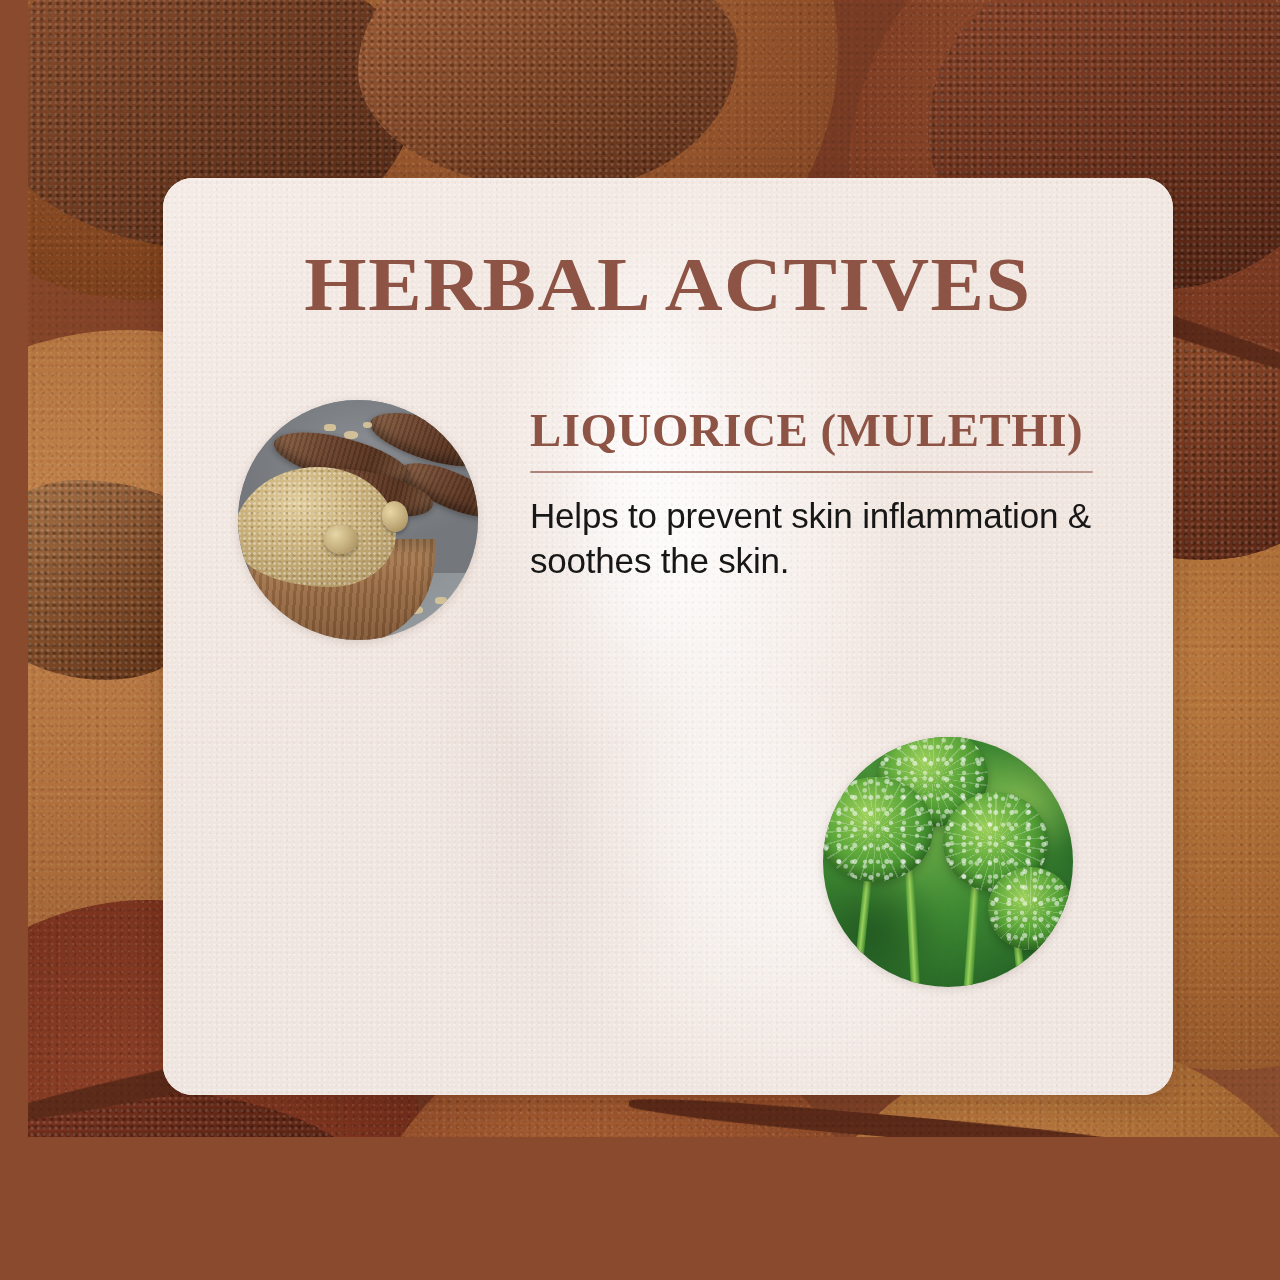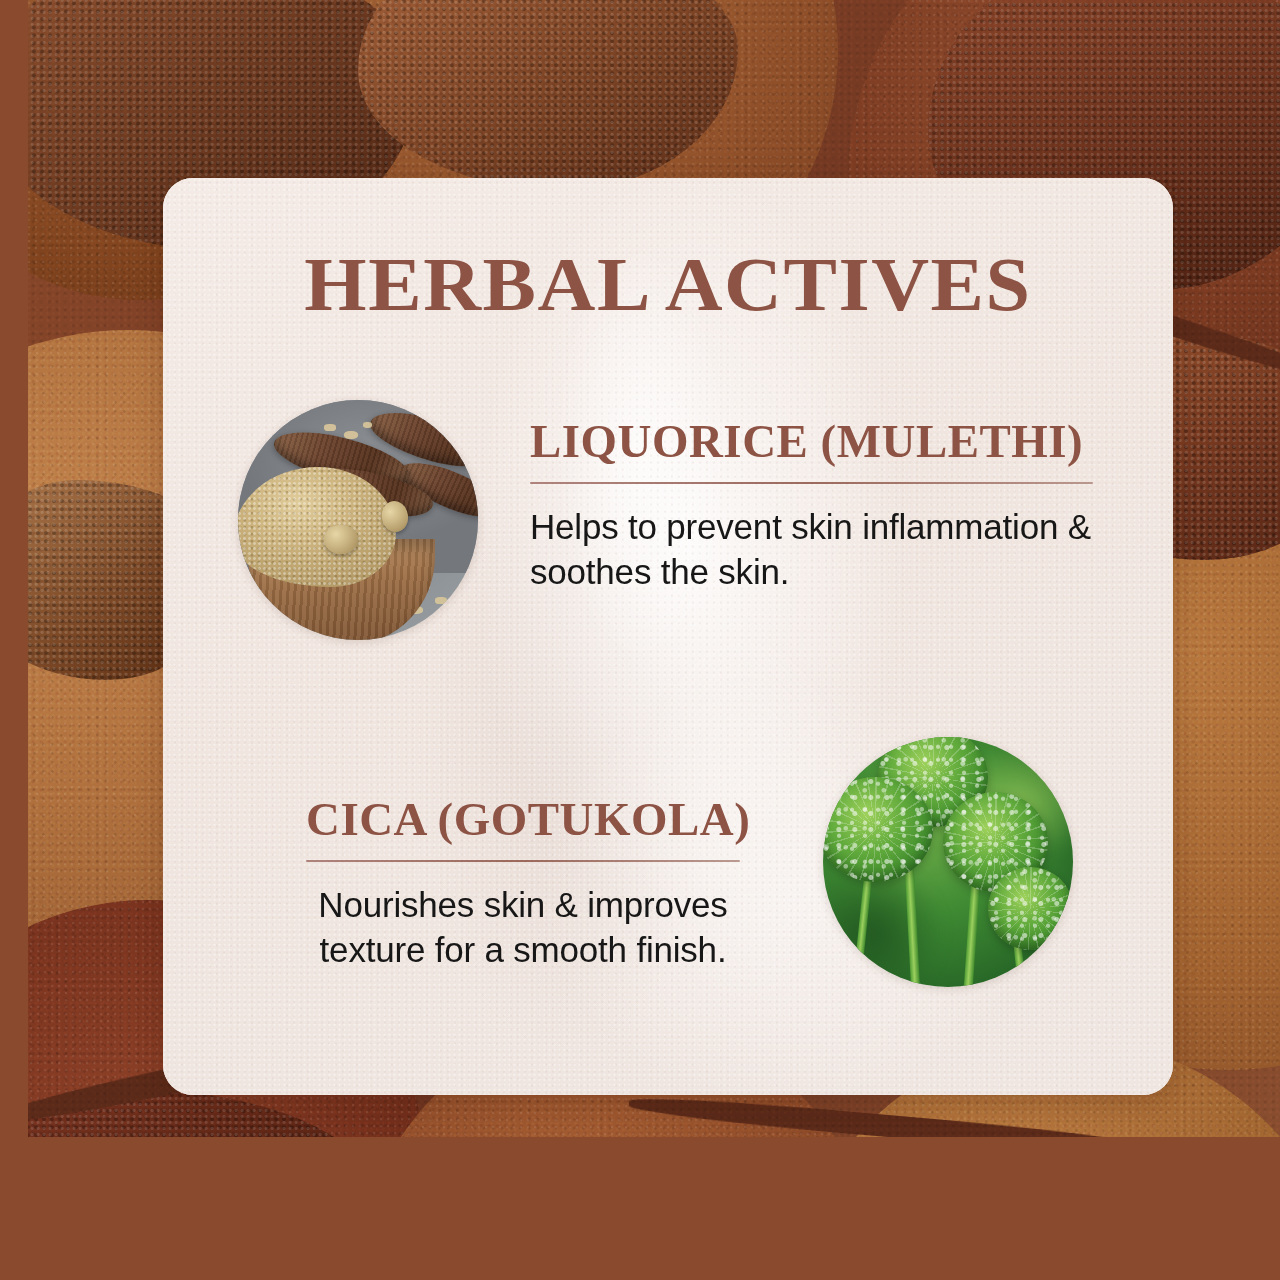--- a/index.html
+++ b/index.html
@@ -147,21 +147,21 @@
     font-weight:700;font-size:45px;letter-spacing:.5px;color:#8d5345;
     white-space:nowrap;transform:scaleX(1.02);transform-origin:left center;
   }
   .rule{height:2px;background:linear-gradient(90deg,#a3726a,#8d5345 50%,#b08a80);opacity:.85;border-radius:2px;}
   .body{
     font-size:35px;line-height:1.28;color:#171717;font-weight:500;
     letter-spacing:-.2px;
   }
 
   
-  .blk1{position:absolute;left:367px;top:237px;width:580px;}
+  .blk1{position:absolute;left:367px;top:226px;width:580px;}
   .blk1 .heading{font-size:46px;}
   .blk1 .rule{margin-top:14px;width:563px;}
   .blk1 .body{margin-top:21px;text-align:left;width:563px;}
 
   
   .blk2{position:absolute;left:143px;top:615px;width:580px;}
   .blk2 .heading{font-size:46px;}
   .blk2 .rule{margin-top:14px;width:434px;}
   .blk2 .body{margin-top:21px;text-align:center;width:434px;}
 </style>
@@ -241,25 +241,20 @@
           <div class="chip" style="left:60%;top:42%;width:11%;height:13%;transform:rotate(-10deg);"></div>
         </div>
       </div>
 
       <div class="blk1">
         <div class="heading">LIQUORICE (MULETHI)</div>
         <div class="rule"></div>
         <div class="body">Helps to prevent skin inflammation &amp; soothes the skin.</div>
       </div>
 
-      <div class="blk2">
-        <div class="heading">CICA (GOTUKOLA)</div>
-        <div class="rule"></div>
-        <div class="body">Nourishes skin &amp; improves texture for a smooth finish.</div>
-      </div>
 
       <div class="photo ph-cica">
         <div class="photo-inner">
           <div class="cica-bg"></div>
           <div class="cica-blur"></div>
 
           <div class="stem" style="left:14%;top:56%;width:8px;height:46%;transform:rotate(6deg);"></div>
           <div class="stem" style="left:34%;top:52%;width:9px;height:50%;transform:rotate(-3deg);"></div>
           <div class="stem" style="left:58%;top:50%;width:9px;height:52%;transform:rotate(4deg);"></div>
           <div class="stem" style="left:76%;top:60%;width:8px;height:42%;transform:rotate(-6deg);"></div>

